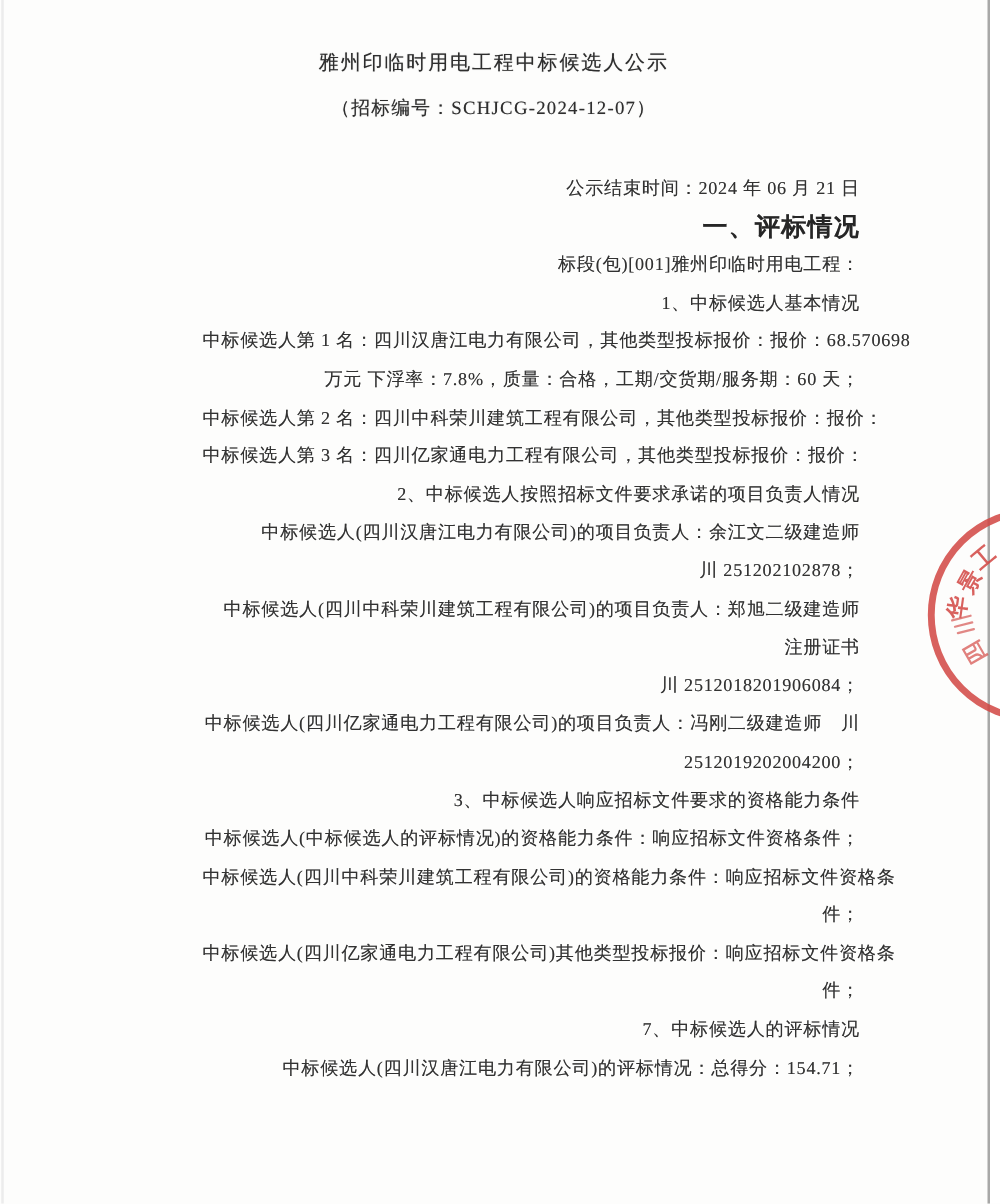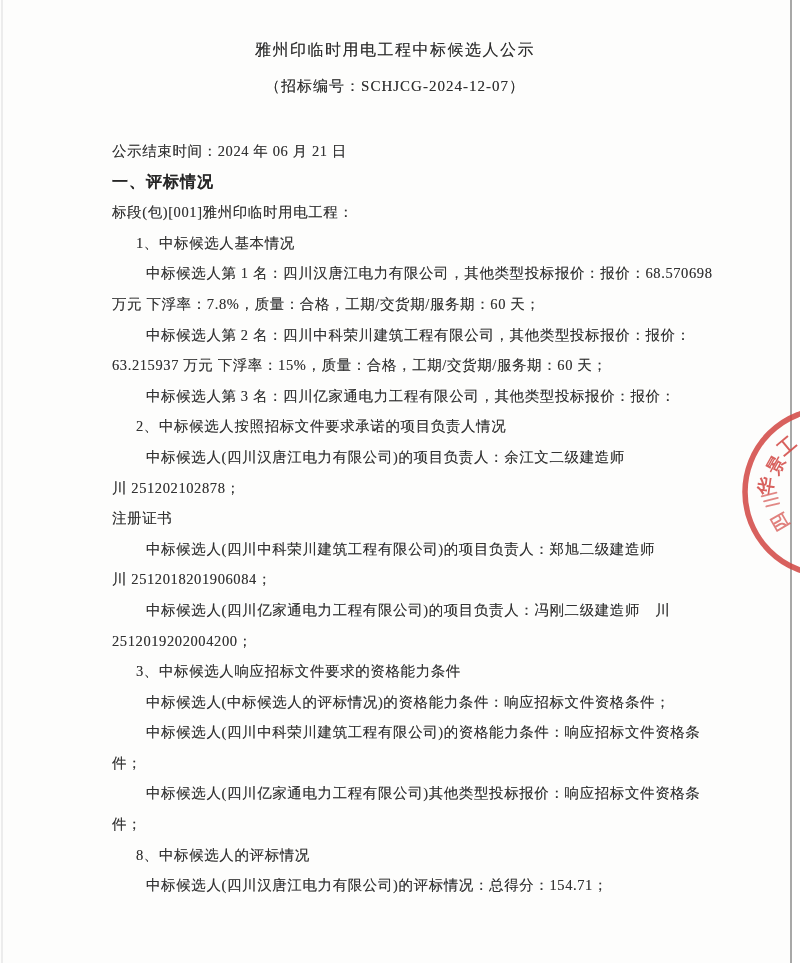--- a/index.html
+++ b/index.html
@@ -39,34 +39,34 @@
   .subtitle {
     position: absolute; top: 77px; left: 0; width: 790px;
     text-align: center;
     font-size: 15px;
     letter-spacing: 1px;
     color: #2e2e2e;
     text-shadow: 0 0 0.6px rgba(40,40,40,0.5);
   }
 
   .content {
-    position: absolute; left: 112px; top: 136px; width: 560px;
+    position: absolute; left: 128px; top: 136px; width: 560px; text-align: right;
   }
   .ln {
     height: 30.6px; line-height: 30.6px;
     font-size: 14.5px;
     letter-spacing: 0.6px;
     white-space: nowrap;
     color: #323232;
     text-shadow: 0 0 0.5px rgba(45,45,45,0.5);
     margin: 0;
   }
   .ln.h {
     font-weight: bold;
-    font-size: 16px;
+    font-size: 20px;
     color: #262626;
     letter-spacing: 1px;
   }
   .m1 { padding-left: 24px; }
   .m2 { padding-left: 34px; }
 
   .stamp {
     position: absolute; left: 700px; top: 390px;
     width: 100px; height: 210px;
     filter: blur(0.35px);
@@ -83,37 +83,36 @@
 <div class="subtitle">（招标编号：SCHJCG-2024-12-07）</div>
 
 <div class="content">
   <p class="ln">公示结束时间：2024 年 06 月 21 日</p>
   <p class="ln h">一、评标情况</p>
   <p class="ln">标段(包)[001]雅州印临时用电工程：</p>
   <p class="ln m1">1、中标候选人基本情况</p>
   <p class="ln m2">中标候选人第 1 名：四川汉唐江电力有限公司，其他类型投标报价：报价：68.570698</p>
   <p class="ln">万元 下浮率：7.8%，质量：合格，工期/交货期/服务期：60 天；</p>
   <p class="ln m2">中标候选人第 2 名：四川中科荣川建筑工程有限公司，其他类型投标报价：报价：</p>
-  <p class="ln">63.215937 万元 下浮率：15%，质量：合格，工期/交货期/服务期：60 天；</p>
   <p class="ln m2">中标候选人第 3 名：四川亿家通电力工程有限公司，其他类型投标报价：报价：</p>
   <p class="ln m1">2、中标候选人按照招标文件要求承诺的项目负责人情况</p>
   <p class="ln m2">中标候选人(四川汉唐江电力有限公司)的项目负责人：余江文二级建造师</p>
   <p class="ln">川 251202102878；</p>
+  <p class="ln m2">中标候选人(四川中科荣川建筑工程有限公司)的项目负责人：郑旭二级建造师</p>
   <p class="ln">注册证书</p>
-  <p class="ln m2">中标候选人(四川中科荣川建筑工程有限公司)的项目负责人：郑旭二级建造师</p>
   <p class="ln">川 2512018201906084；</p>
   <p class="ln m2">中标候选人(四川亿家通电力工程有限公司)的项目负责人：冯刚二级建造师　川</p>
   <p class="ln">2512019202004200；</p>
   <p class="ln m1">3、中标候选人响应招标文件要求的资格能力条件</p>
   <p class="ln m2">中标候选人(中标候选人的评标情况)的资格能力条件：响应招标文件资格条件；</p>
   <p class="ln m2">中标候选人(四川中科荣川建筑工程有限公司)的资格能力条件：响应招标文件资格条</p>
   <p class="ln">件；</p>
   <p class="ln m2">中标候选人(四川亿家通电力工程有限公司)其他类型投标报价：响应招标文件资格条</p>
   <p class="ln">件；</p>
-  <p class="ln m1">8、中标候选人的评标情况</p>
+  <p class="ln m1">7、中标候选人的评标情况</p>
   <p class="ln m2">中标候选人(四川汉唐江电力有限公司)的评标情况：总得分：154.71；</p>
 </div>
 
 <svg class="stamp" viewBox="0 0 100 210" xmlns="http://www.w3.org/2000/svg">
   <g id="stamp-group" fill="none" stroke="none" opacity="0.85">
     <circle cx="128" cy="102" r="83" stroke-width="5.5" class="stamp-stroke" stroke="#d24642"></circle>
     <text class="stamp-char" x="87" y="62" font-size="18" font-weight="bold" text-anchor="middle" transform="rotate(-40 87 56)" fill="#d24642">工</text>
     <text class="stamp-char" x="76" y="81" font-size="18" font-weight="bold" text-anchor="middle" transform="rotate(-61 76 75)" fill="#d24642">景</text>
     <text class="stamp-char" x="66" y="102" font-size="18" font-weight="bold" text-anchor="middle" transform="rotate(-82 66 96)" fill="#d24642">华</text>
     <text class="stamp-char" x="80" y="138" font-size="18" font-weight="bold" text-anchor="middle" transform="rotate(-120 80 132)" opacity="0.8" fill="#d24642">四</text>

